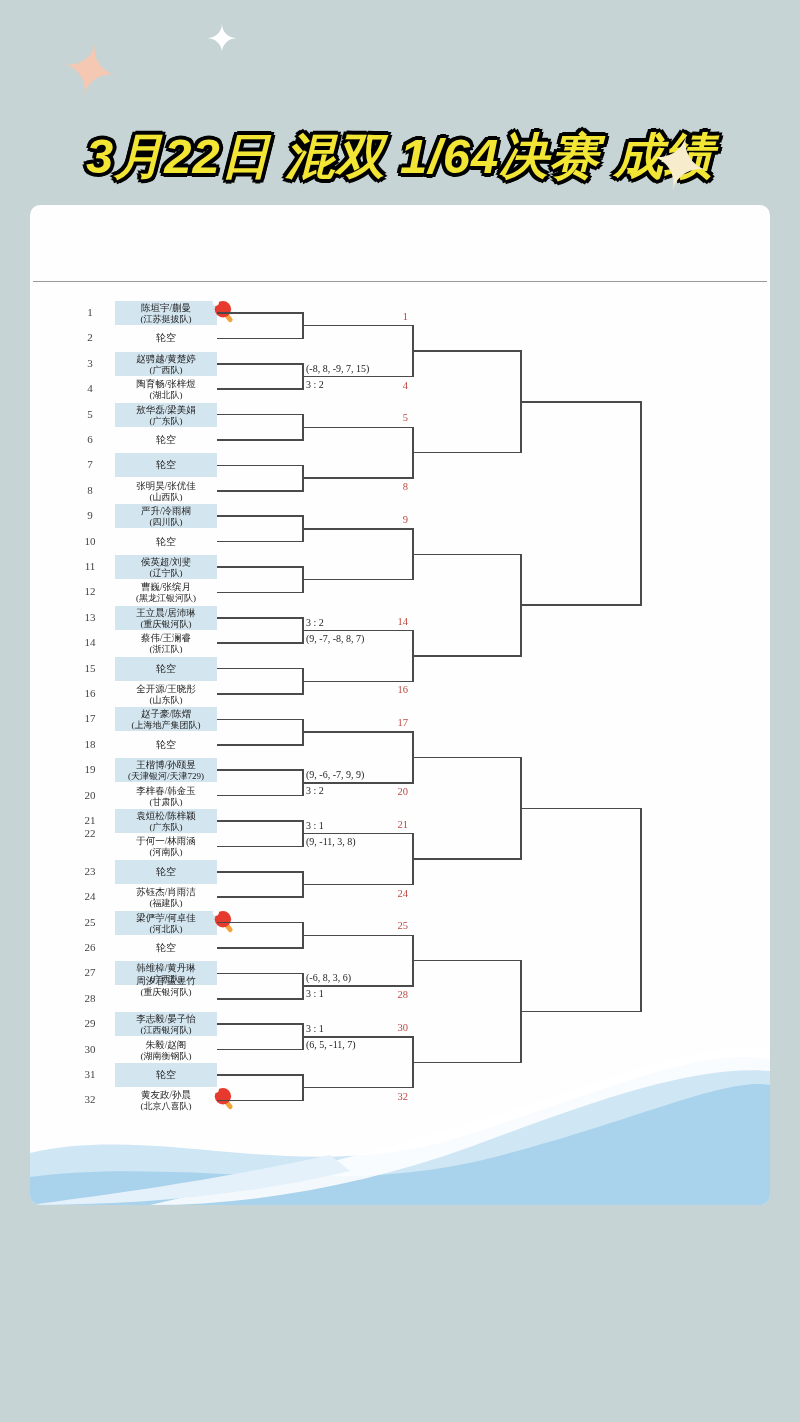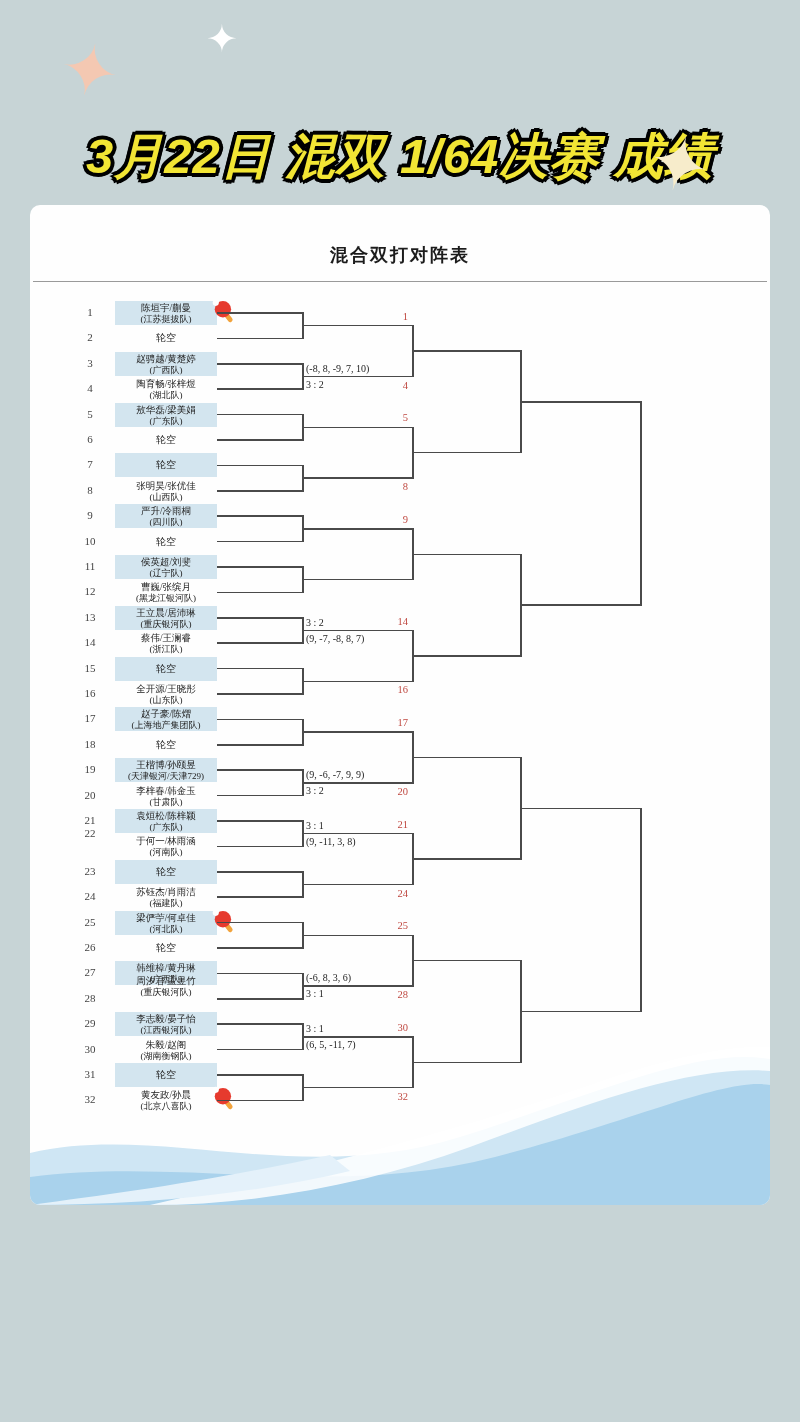--- a/index.html
+++ b/index.html
@@ -48,21 +48,20 @@
 
   <div class="title-line" id="title2">3月22日 混双 1/64决赛 成绩</div>
 
   <div class="card">
     <svg class="wave" width="740" height="200" viewBox="0 0 740 200">
       <path d="M0,200 L0,148 C130,118 270,182 430,132 C570,88 665,42 740,54 L740,200 Z" fill="#cfe6f4"></path>
       <path d="M0,200 L0,172 C150,152 305,194 465,152 C605,116 695,72 740,80 L740,200 Z" fill="#a9d2ec"></path>
       <path d="M120,200 C290,162 430,124 560,80 C640,52 700,40 740,42 L740,66 C660,60 560,98 440,142 C340,178 230,200 120,200 Z" fill="#ffffff" opacity="0.85"></path>
       <path d="M0,200 C90,188 180,176 300,150 L320,166 C210,192 100,200 0,200 Z" fill="#e4f1fa"></path>
     </svg>
-    <div class="heading">混合双打对阵表</div>
     <div class="rule"></div>
     <div id="blayer">
         <div class="seed" style="top: 101px;">1</div>
         <div class="tbox shaded" style="top: 96px;">
           <div class="nm">陈垣宇/蒯曼</div>
           <div class="tm">(江苏挺拔队)</div>
           <span class="paddle"><svg width="23" height="25" viewBox="0 0 20 22">
               <rect x="12" y="12.5" width="4.2" height="8.5" rx="2" transform="rotate(-38 14 16)" fill="#f2a33c"></rect>
               <circle cx="9.5" cy="9" r="7.2" fill="#e63a2e"></circle>
               <circle cx="3.2" cy="3.4" r="2.7" fill="#ffffff"></circle>
@@ -254,21 +253,21 @@
               <circle cx="9.5" cy="9" r="7.2" fill="#e63a2e"></circle>
               <circle cx="3.2" cy="3.4" r="2.7" fill="#ffffff"></circle>
             </svg></span>
         </div>
         <div class="bline" style="left: 187px; top: 894.65px; width: 85px; height: 1.5px; background: rgb(74, 74, 74);"></div>
         <div class="bline" style="left: 272px; top: 107.25px; width: 1.5px; height: 26.9px; background: rgb(74, 74, 74);"></div>
         <div class="bline" style="left: 272px; top: 119.95px; width: 110px; height: 1.5px; background: rgb(74, 74, 74);"></div>
         <div class="wnum" style="top: 105.7px;">1</div>
         <div class="bline" style="left: 272px; top: 158.05px; width: 1.5px; height: 26.9px; background: rgb(74, 74, 74);"></div>
         <div class="bline" style="left: 272px; top: 170.75px; width: 110px; height: 1.5px; background: rgb(74, 74, 74);"></div>
-        <div class="score" style="top: 157.5px;">(-8, 8, -9, 7, 10)</div>
+        <div class="score" style="top: 157.5px;">(-8, 8, -9, 7, 15)</div>
         <div class="score" style="top: 173.5px;">3 : 2</div>
         <div class="wnum" style="top: 174.5px;">4</div>
         <div class="bline" style="left: 272px; top: 208.85px; width: 1.5px; height: 26.9px; background: rgb(74, 74, 74);"></div>
         <div class="bline" style="left: 272px; top: 221.55px; width: 110px; height: 1.5px; background: rgb(74, 74, 74);"></div>
         <div class="wnum" style="top: 207.3px;">5</div>
         <div class="bline" style="left: 272px; top: 259.65px; width: 1.5px; height: 26.9px; background: rgb(74, 74, 74);"></div>
         <div class="bline" style="left: 272px; top: 272.35px; width: 110px; height: 1.5px; background: rgb(74, 74, 74);"></div>
         <div class="wnum" style="top: 276.1px;">8</div>
         <div class="bline" style="left: 272px; top: 310.45px; width: 1.5px; height: 26.9px; background: rgb(74, 74, 74);"></div>
         <div class="bline" style="left: 272px; top: 323.15px; width: 110px; height: 1.5px; background: rgb(74, 74, 74);"></div>

